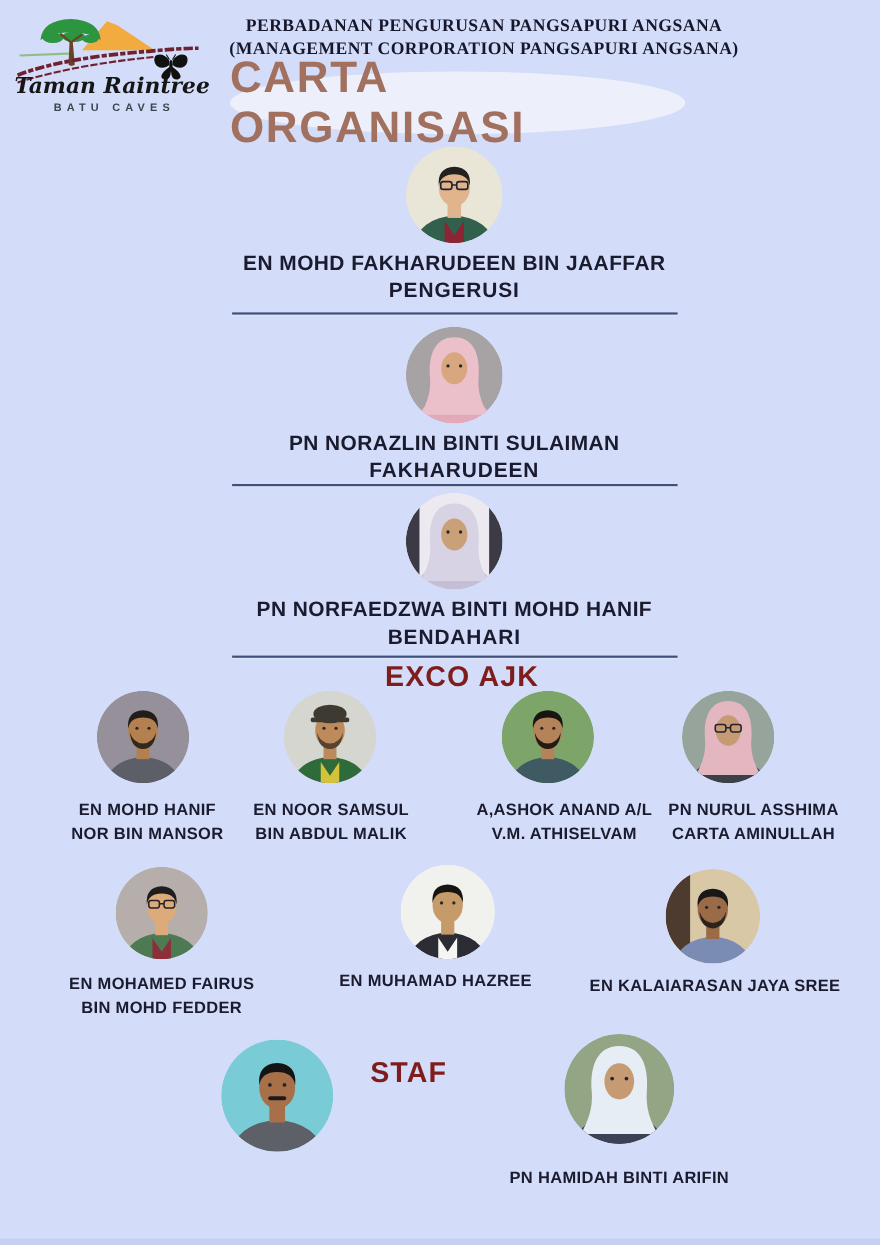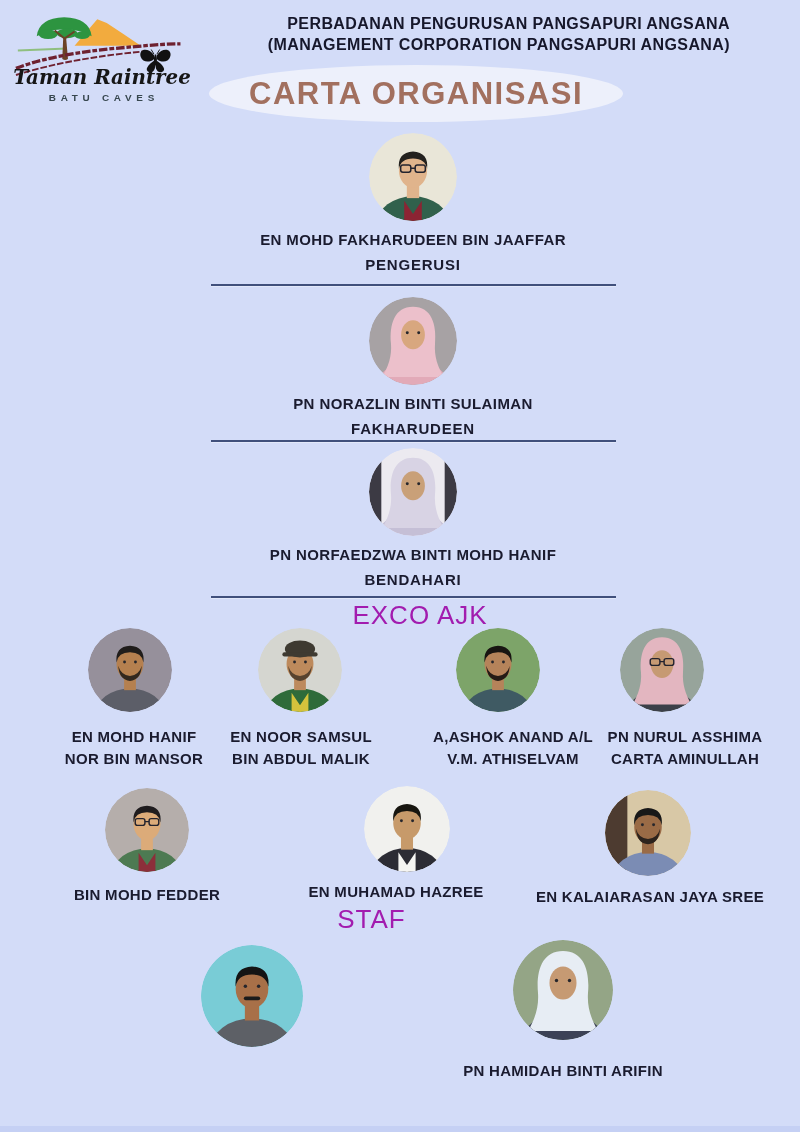--- a/index.html
+++ b/index.html
@@ -1,34 +1,34 @@
 <!DOCTYPE html>
 <html><head>
 <meta charset="utf-8">
 <style>
   html,body{margin:0;padding:0;background:#e8e8e8;}
   .poster{position:relative;width:800px;height:1132px;background:#d3dcf8;overflow:hidden;
           font-family:"Liberation Sans",sans-serif;}
   .logo{position:absolute;left:12px;top:6px;width:180px;height:104px;}
-  .hdr{position:absolute;top:13px;left:150px;width:580px;text-align:right;
-       font-weight:bold;font-size:16px;line-height:21px;color:#16172b;letter-spacing:0.4px;}
+  .hdr{position:absolute;top:13px;left:150px;width:580px;text-align:center;
+       font-weight:bold;font-size:16px;line-height:21px;color:#16172b;letter-spacing:0.4px;font-family:Liberation Serif, serif;}
   .title-oval{position:absolute;top:65px;left:209px;width:414px;height:57px;background:#edf0fb;
        border-radius:50%;display:flex;align-items:center;justify-content:center;}
-  .title-text{font-size:31px;font-weight:bold;color:#a2705f;letter-spacing:1.5px;}
+  .title-text{font-size:40px;font-weight:bold;color:#a2705f;letter-spacing:1.5px;}
   .photo{border-radius:50%;overflow:hidden;}
   .photo.abs{position:absolute;}
   .officer{position:absolute;left:213px;width:400px;text-align:center;}
   .officer .photo{width:88px;height:88px;margin:0 auto;}
-  .name,.role{font-weight:bold;font-size:15px;color:#1a1b2f;letter-spacing:0.4px;}
+  .name,.role{font-weight:bold;font-size:19px;color:#1a1b2f;letter-spacing:0.4px;}
   .officer .name{margin-top:8px;line-height:22px;}
   .officer .role{margin-top:4px;line-height:20px;letter-spacing:0.8px;}
   .divider{position:absolute;left:211px;width:405px;height:2px;background:#40507c;
        box-shadow:0 1px 0 rgba(255,255,255,0.35);}
-  .section-heading{position:absolute;text-align:center;font-size:26px;font-weight:normal;
-       color:#a21caf;letter-spacing:1px;}
+  .section-heading{position:absolute;text-align:center;font-size:26px;font-weight:bold;
+       color:#7f1d1d;letter-spacing:1px;}
   .mnames{position:absolute;text-align:center;font-weight:bold;font-size:15px;line-height:22px;
        color:#1a1b2f;letter-spacing:0.3px;}
   .bottom-strip{position:absolute;left:0;top:1126px;width:800px;height:6px;background:#c5d0f4;}
 </style>
 </head>
 <body>
 
 <div class="poster">
 
   <svg class="logo" viewBox="0 0 190 110">
@@ -297,30 +297,31 @@
           <ellipse cx="50" cy="43" rx="16" ry="19" fill="#9a6b46"></ellipse>
           <path d="M34,41 Q32,22 50,21 Q68,22 66,41 Q64,29 50,29 Q36,29 34,41 Z" fill="#181818"></path>
           <path d="M36,45 Q37,62 50,63 Q63,62 64,45 Q61,56 50,57 Q39,56 36,45 Z" fill="#2c231d"></path>
           <circle cx="43.5" cy="40.5" r="1.7" fill="#26262c"></circle>
           <circle cx="56.5" cy="40.5" r="1.7" fill="#26262c"></circle>
         </g>
       </svg>
     </div>
 
   <div class="mnames" style="left:37px;top:884px;width:220px">
+    <div>EN MOHAMED FAIRUS</div>
     <div>BIN MOHD FEDDER</div>
   </div>
   <div class="mnames" style="left:286px;top:881px;width:220px">
     <div>EN MUHAMAD HAZREE</div>
   </div>
   <div class="mnames" style="left:523px;top:886px;width:254px">
     <div>EN KALAIARASAN JAYA SREE</div>
   </div>
 
-  <div class="section-heading" style="top:904px;left:0;width:743px">STAF</div>
+  <div class="section-heading" style="top:960px;left:0;width:743px">STAF</div>
 
   <div class="photo abs" style="left:201px;top:945px;width:102px;height:102px">
       <svg viewBox="0 0 100 100" style="display:block;width:100%;height:100%">
         <defs>
           <clipPath id="clip11">
             <circle cx="50" cy="50" r="50"></circle>
           </clipPath>
         </defs>
         <g clip-path="url(#clip11)">
           <rect width="100" height="100" fill="#79ccd6"></rect>

